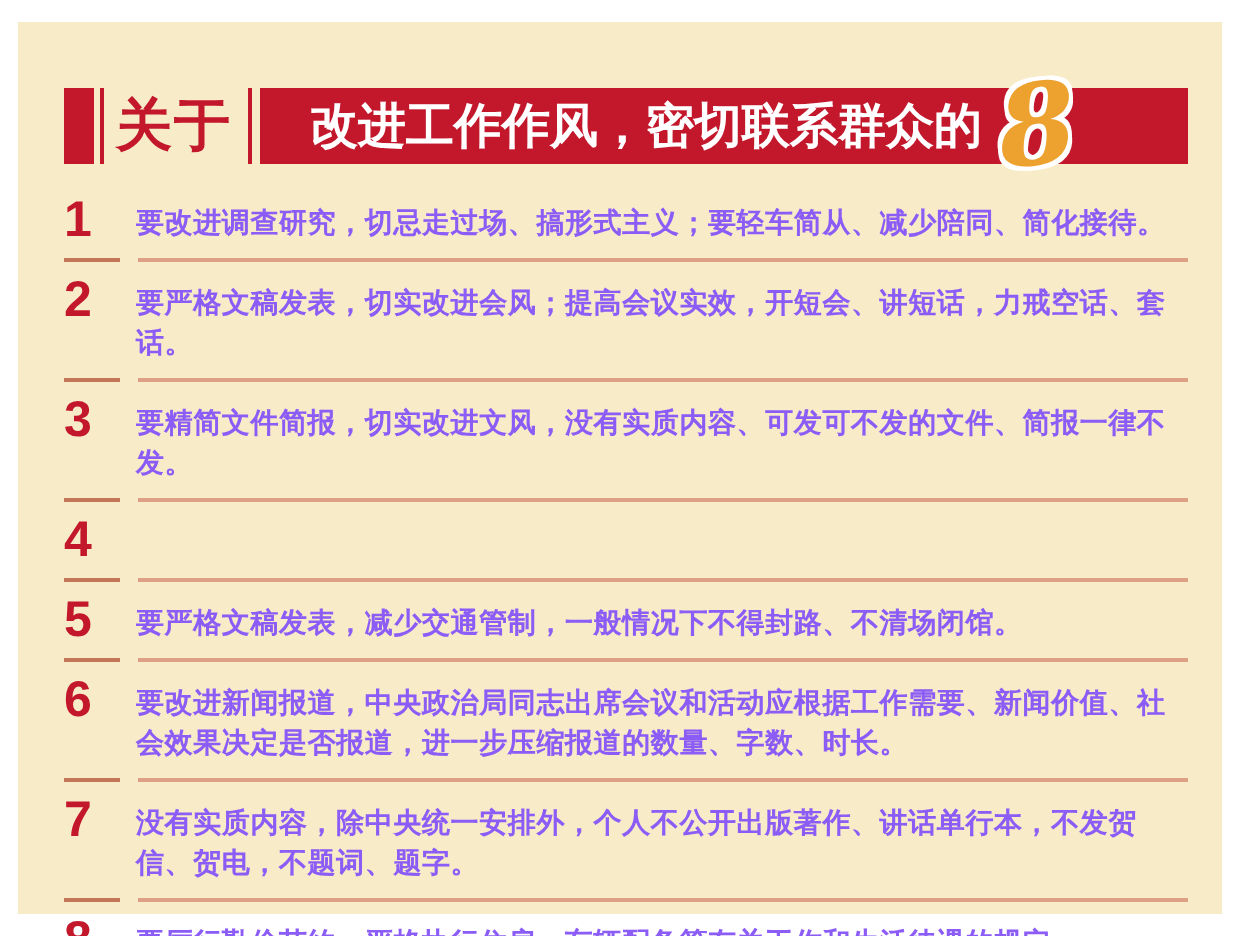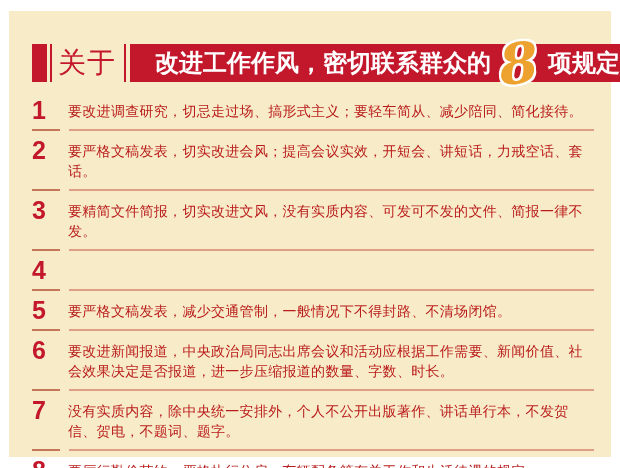--- a/index.html
+++ b/index.html
@@ -29,21 +29,21 @@
     flex: none;
   }
   .hdr-vline {
     width: 2px;
     margin-left: 3px;
     background: #c3172c;
     flex: none;
   }
   .hdr-prefix {
     color: #c3172c;
-    font-weight: normal;
+    font-weight: bold;
     font-size: 28px;
     line-height: 38px;
     padding: 0 5px 0 6px;
     letter-spacing: 1px;
     white-space: nowrap;
   }
   .hdr-banner {
     flex: 1;
     margin-left: 4px;
     margin-right: 17px;
@@ -81,24 +81,24 @@
   .reg-row { display: flex; align-items: flex-start; }
   .reg-num {
     flex: none;
     width: 36px;
     color: #c3172c;
     font-weight: bold;
     font-size: 25px;
     line-height: 22px;
   }
   .reg-text {
-    font-weight: normal;
+    font-weight: bold;
     font-size: 14px;
     line-height: 20px;
-    color: #b91c1c;
+    color: #8b5cf6;
     padding-top: 2px;
     letter-spacing: 0.3px;
   }
   .reg-sep {
     display: flex;
     align-items: center;
     margin: 8px 0;
     height: 2px;
   }
   .sep-dash {
@@ -121,21 +121,20 @@
   <div class="panel">
 
     <div class="header">
       <div class="hdr-square"></div>
       <div class="hdr-vline"></div>
       <div class="hdr-prefix">关于</div>
       <div class="hdr-vline"></div>
       <div class="hdr-banner">
         <span>改进工作作风，密切联系群众的</span>
         <span class="hdr-eight">8</span>
-        <span>项规定</span>
       </div>
     </div>
 
     <div class="list">
 
       <div class="reg-item">
         <div class="reg-row">
           <div class="reg-num">1</div>
           <div class="reg-text">要改进调查研究，切忌走过场、搞形式主义；要轻车简从、减少陪同、简化接待。</div>
         </div>

